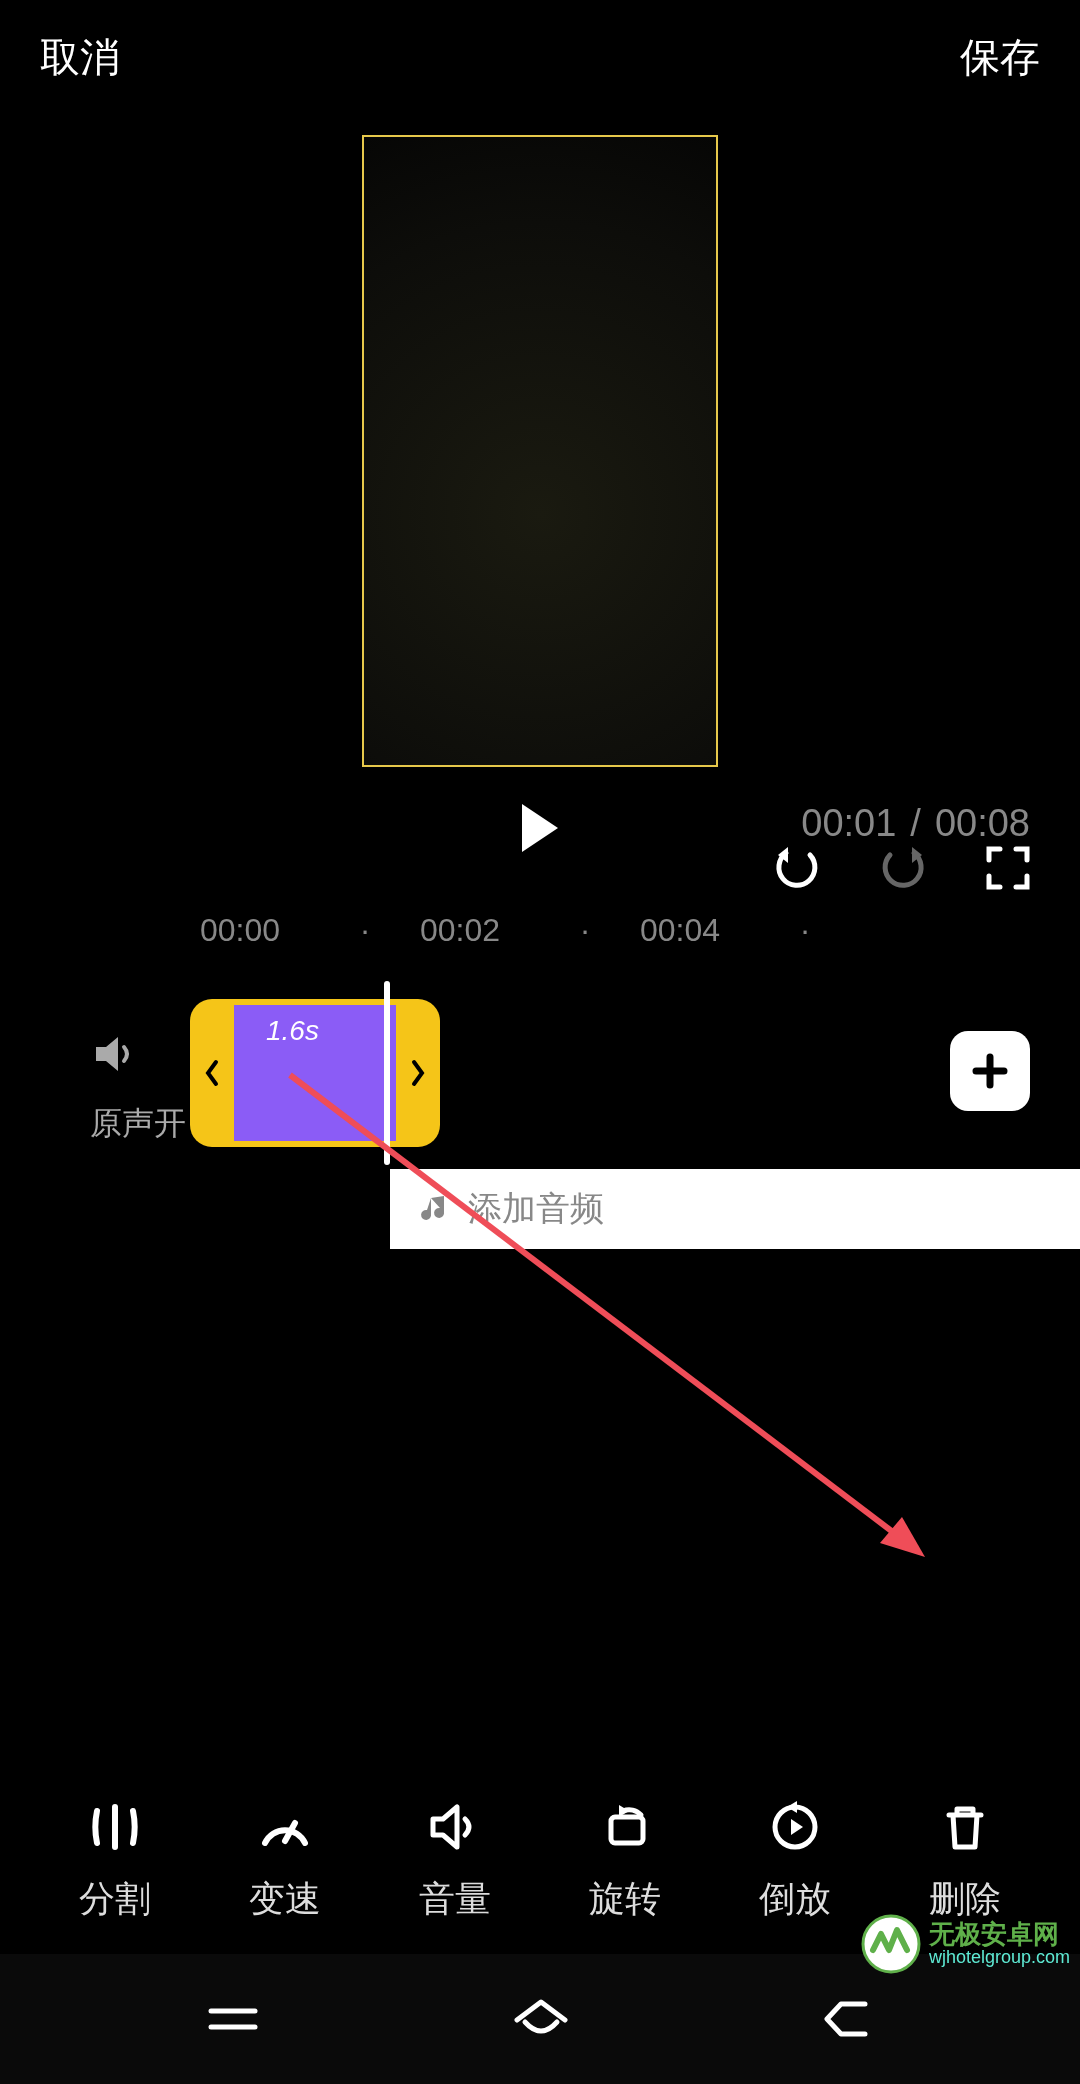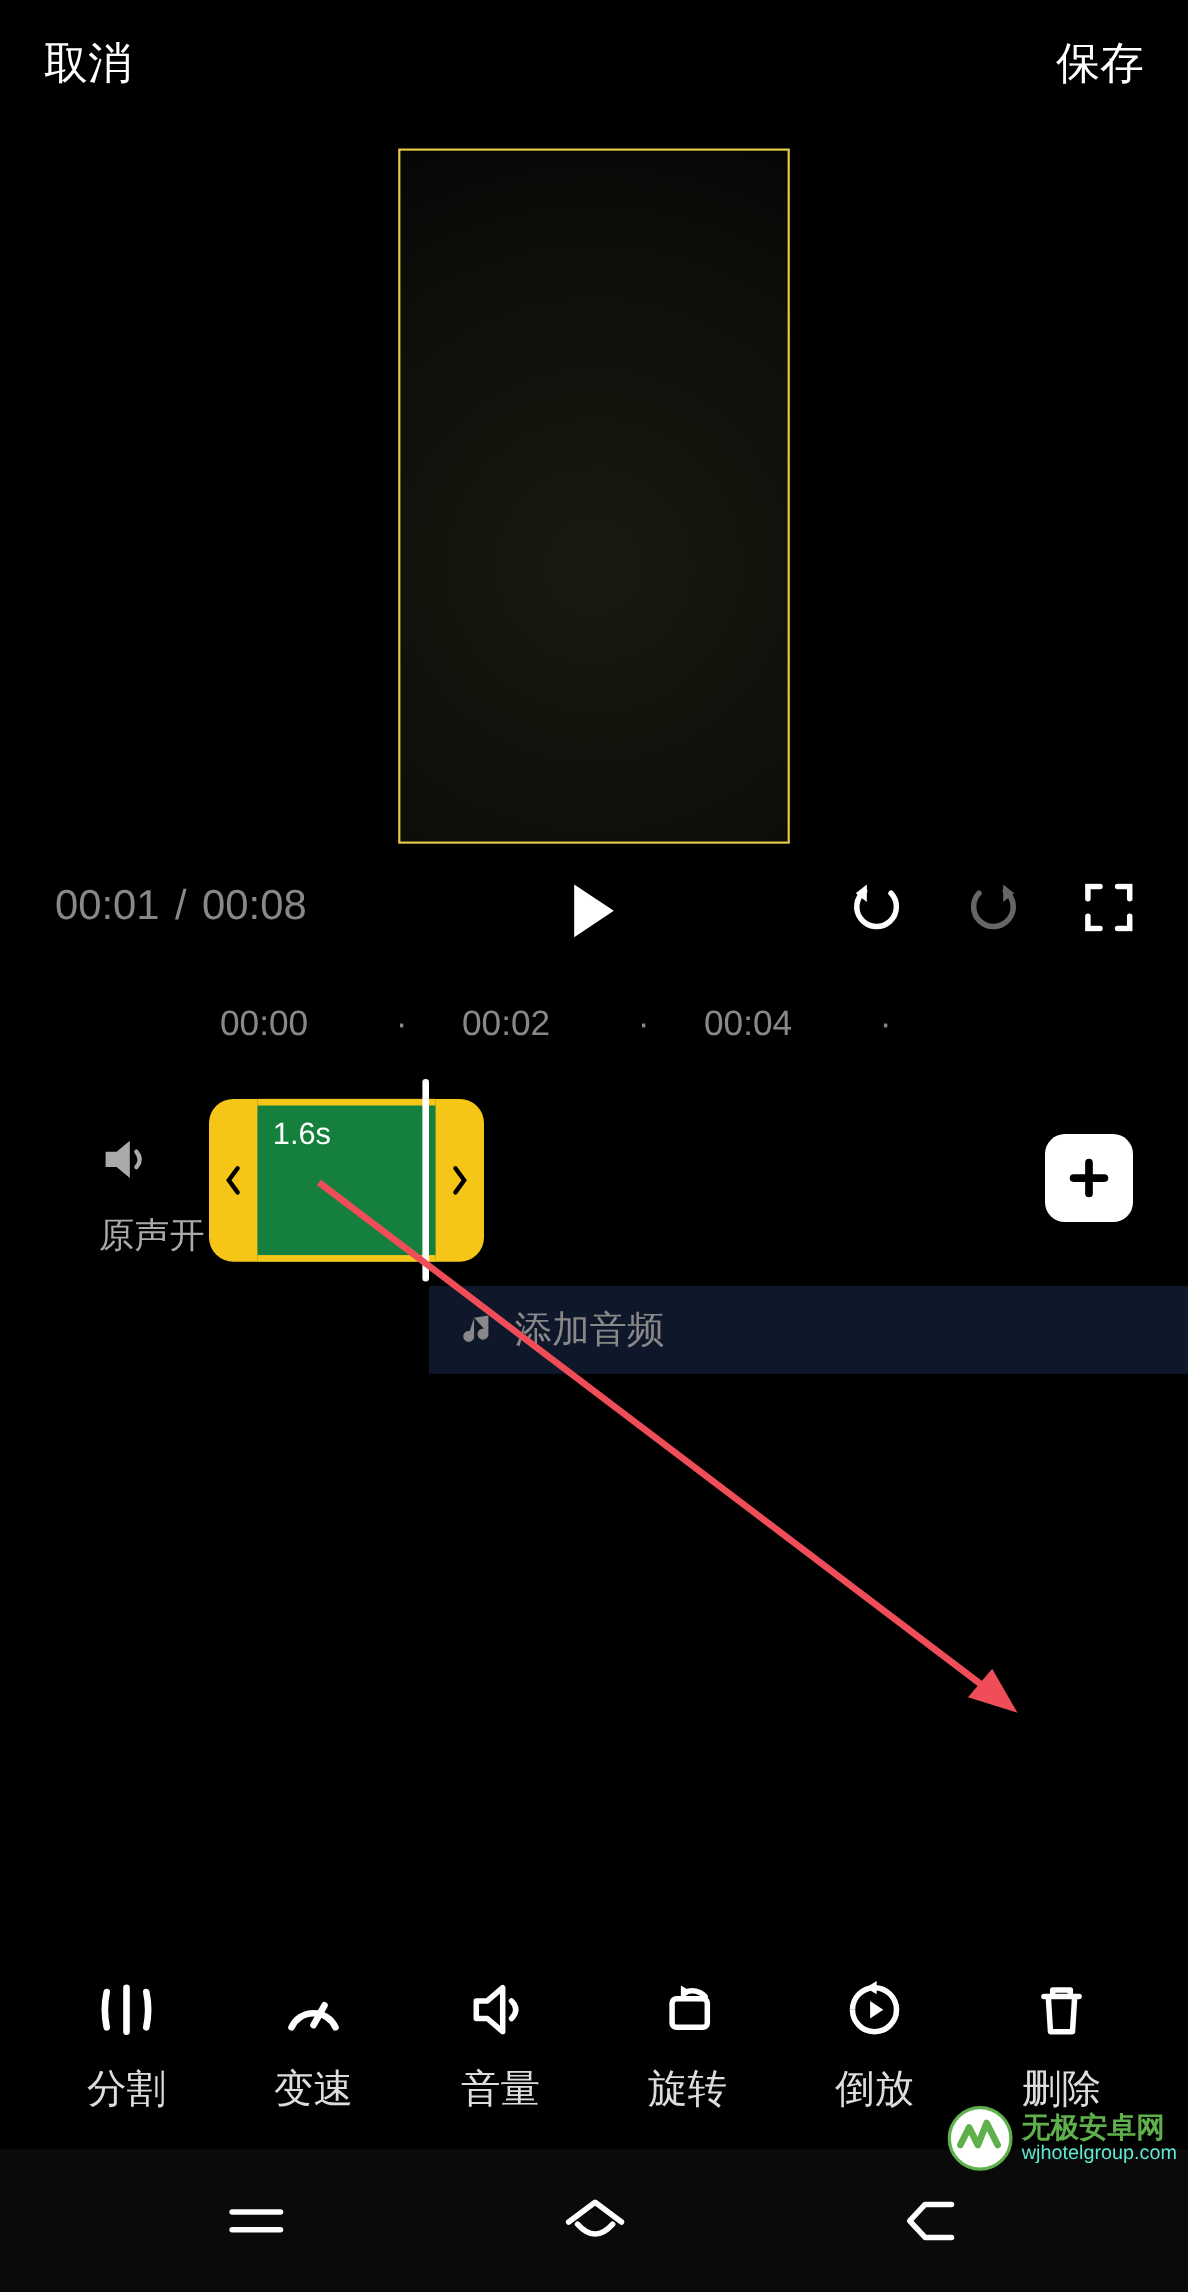--- a/index.html
+++ b/index.html
@@ -39,23 +39,24 @@
     }
     .preview {
       width: 356px;
       height: 632px;
       border: 2px solid #e6c84b;
       background: radial-gradient(circle at 50% 60%, #1a1a10 0%, #0d0d0a 70%, #060605 100%);
     }
     
     .playback-row {
       display: flex;
-      align-items: flex-start;
+      align-items: flex-end;
       margin-top: 35px;
       padding: 0 50px;
+      flex-direction: column;
     }
     .time-display {
       color: #888;
       font-size: 38px;
       display: flex;
       align-items: center;
       gap: 14px;
     }
     .play-btn {
       position: absolute;
@@ -122,25 +123,26 @@
       overflow: visible;
     }
     .clip-handle {
       width: 44px;
       display: flex;
       align-items: center;
       justify-content: center;
     }
     .clip-body {
       flex: 1;
-      background: #15803d;
+      background: #8b5cf6;
       border-top: 6px solid #f5c518;
       border-bottom: 6px solid #f5c518;
       position: relative;
-      padding: 10px 14px;
+      padding: 10px 32px;
+      font-style: italic;
     }
     .clip-duration {
       color: #fff;
       font-size: 28px;
     }
     .playhead {
       position: absolute;
       left: 384px;
       top: -18px;
       width: 6px;
@@ -167,21 +169,21 @@
       position: relative;
       margin-top: -40px;
       height: 80px;
     }
     .audio-add {
       position: absolute;
       left: 390px;
       top: 0;
       right: 0;
       height: 80px;
-      background: #0f172a;
+      background: #ffffff;
       display: flex;
       align-items: center;
       padding-left: 30px;
       gap: 18px;
       color: #888;
       font-size: 34px;
     }
     
     .arrow-svg {
       position: absolute;

